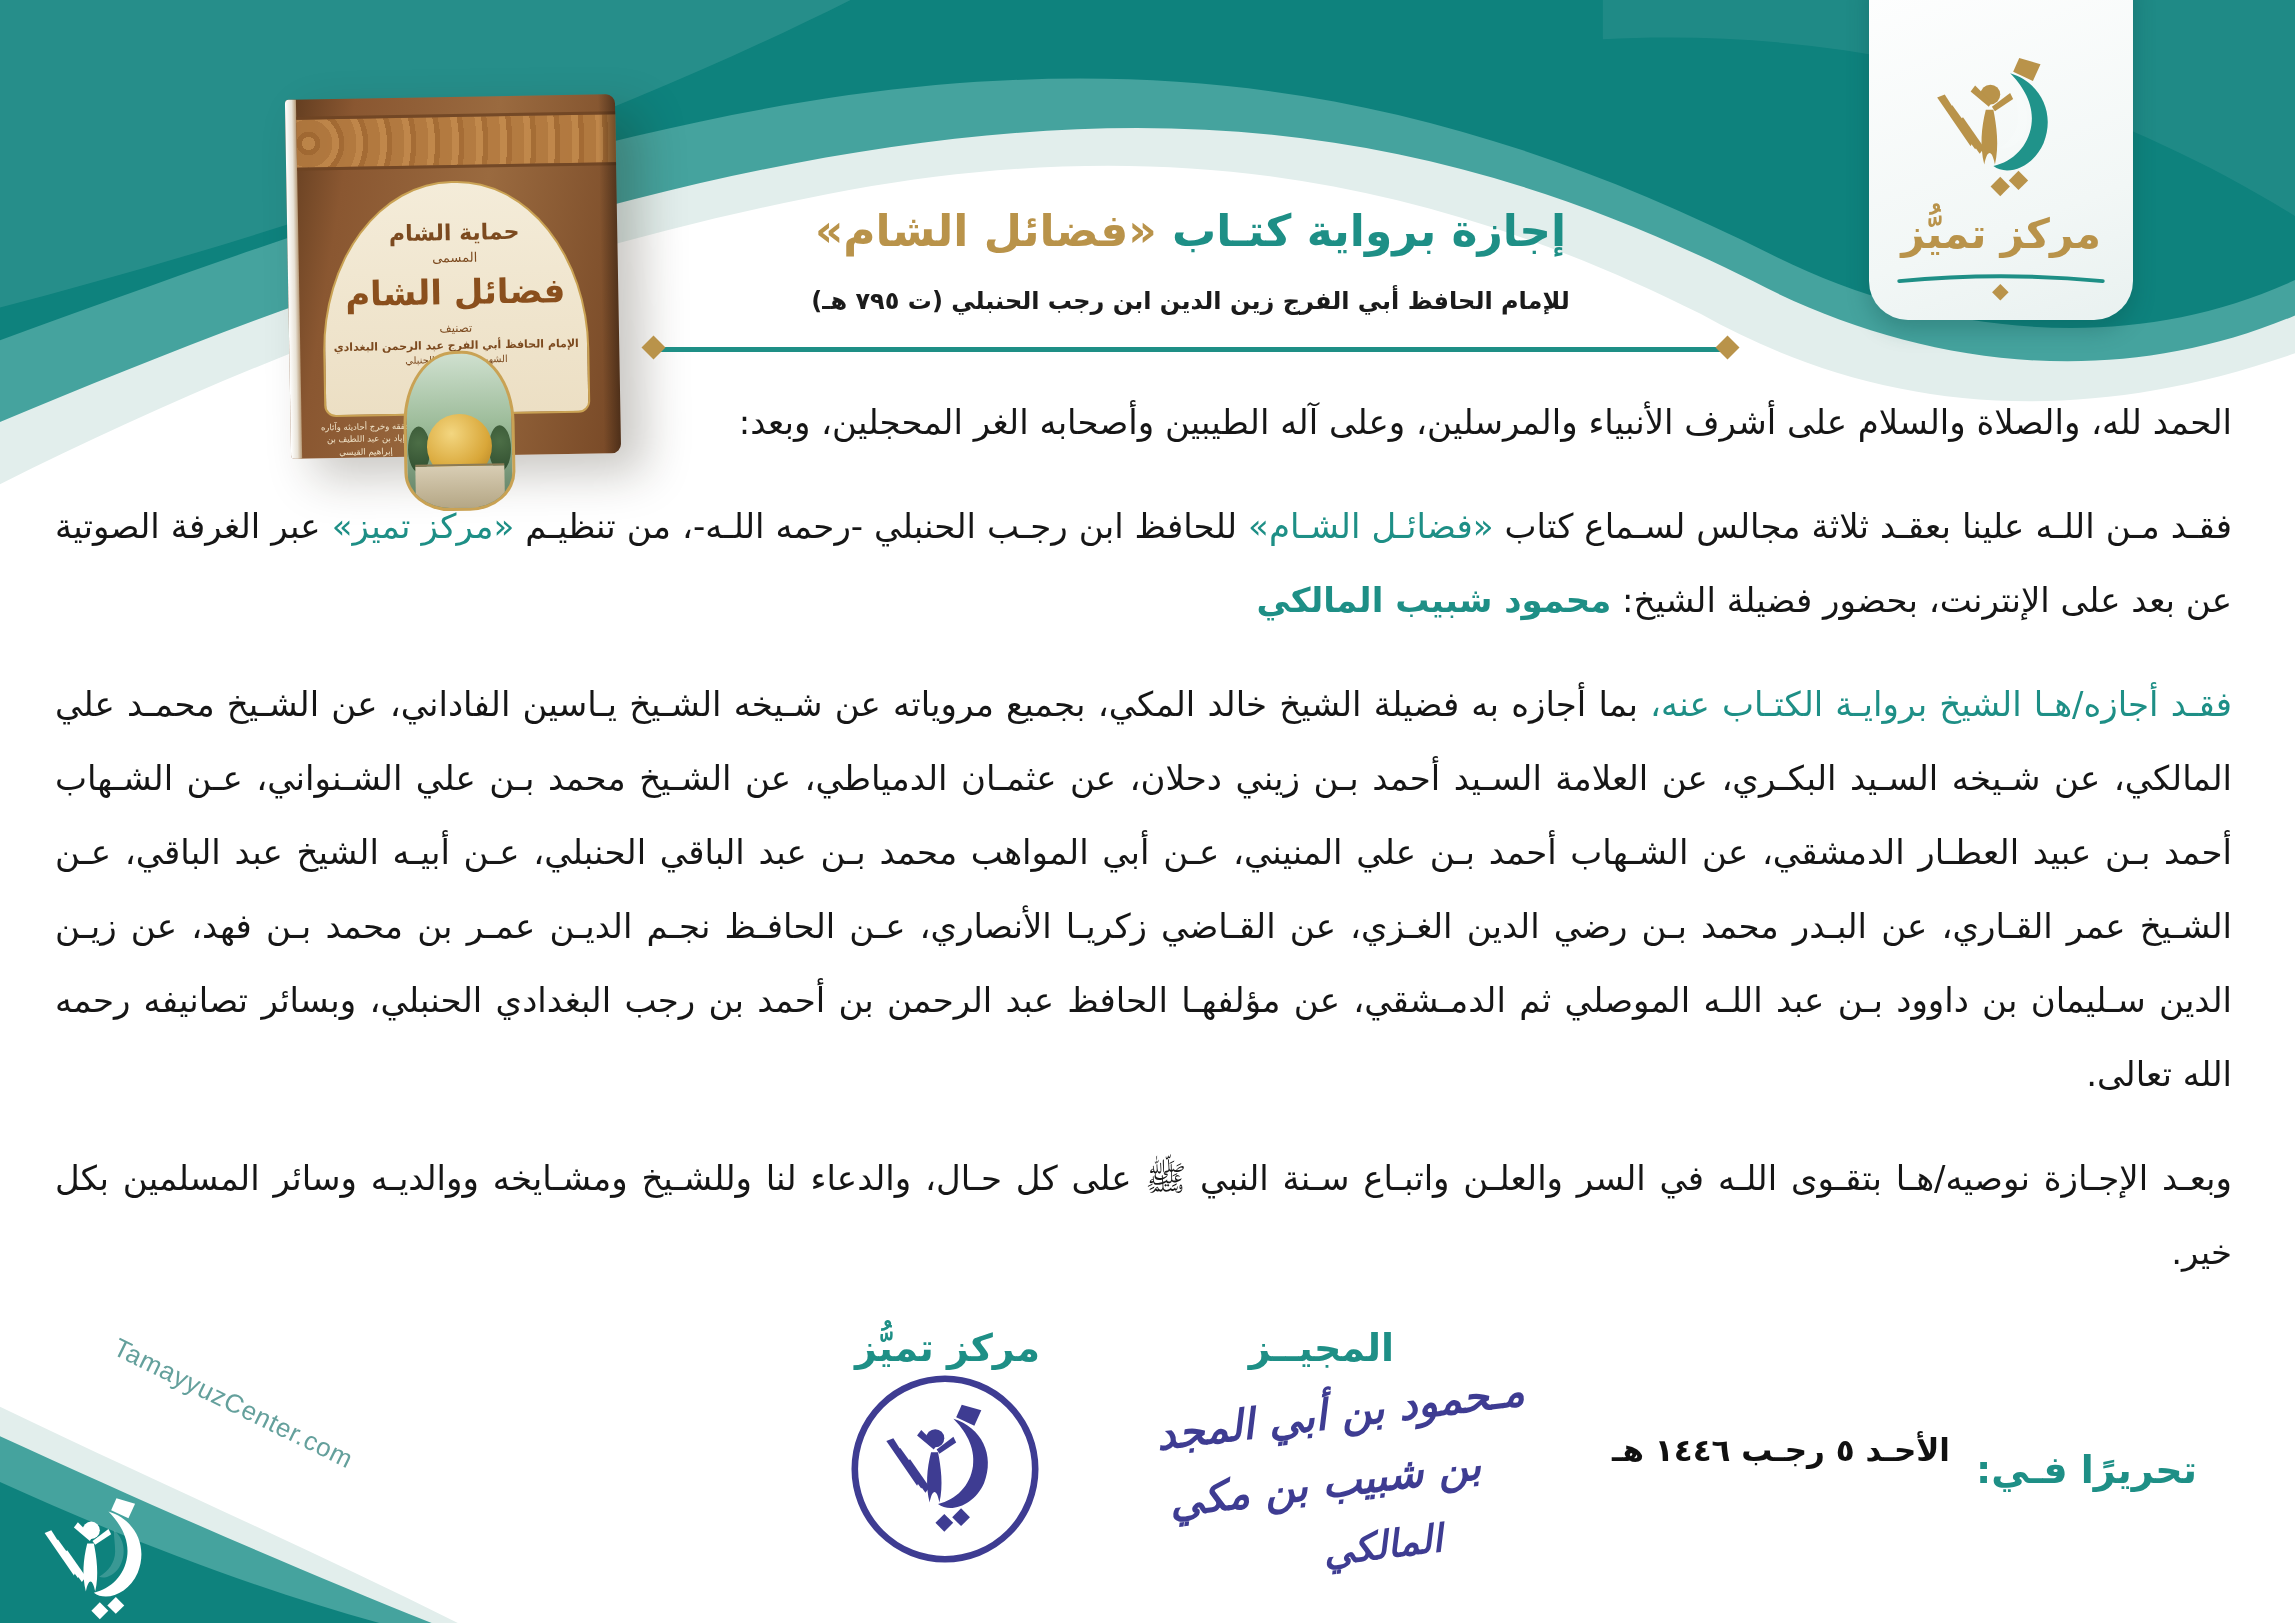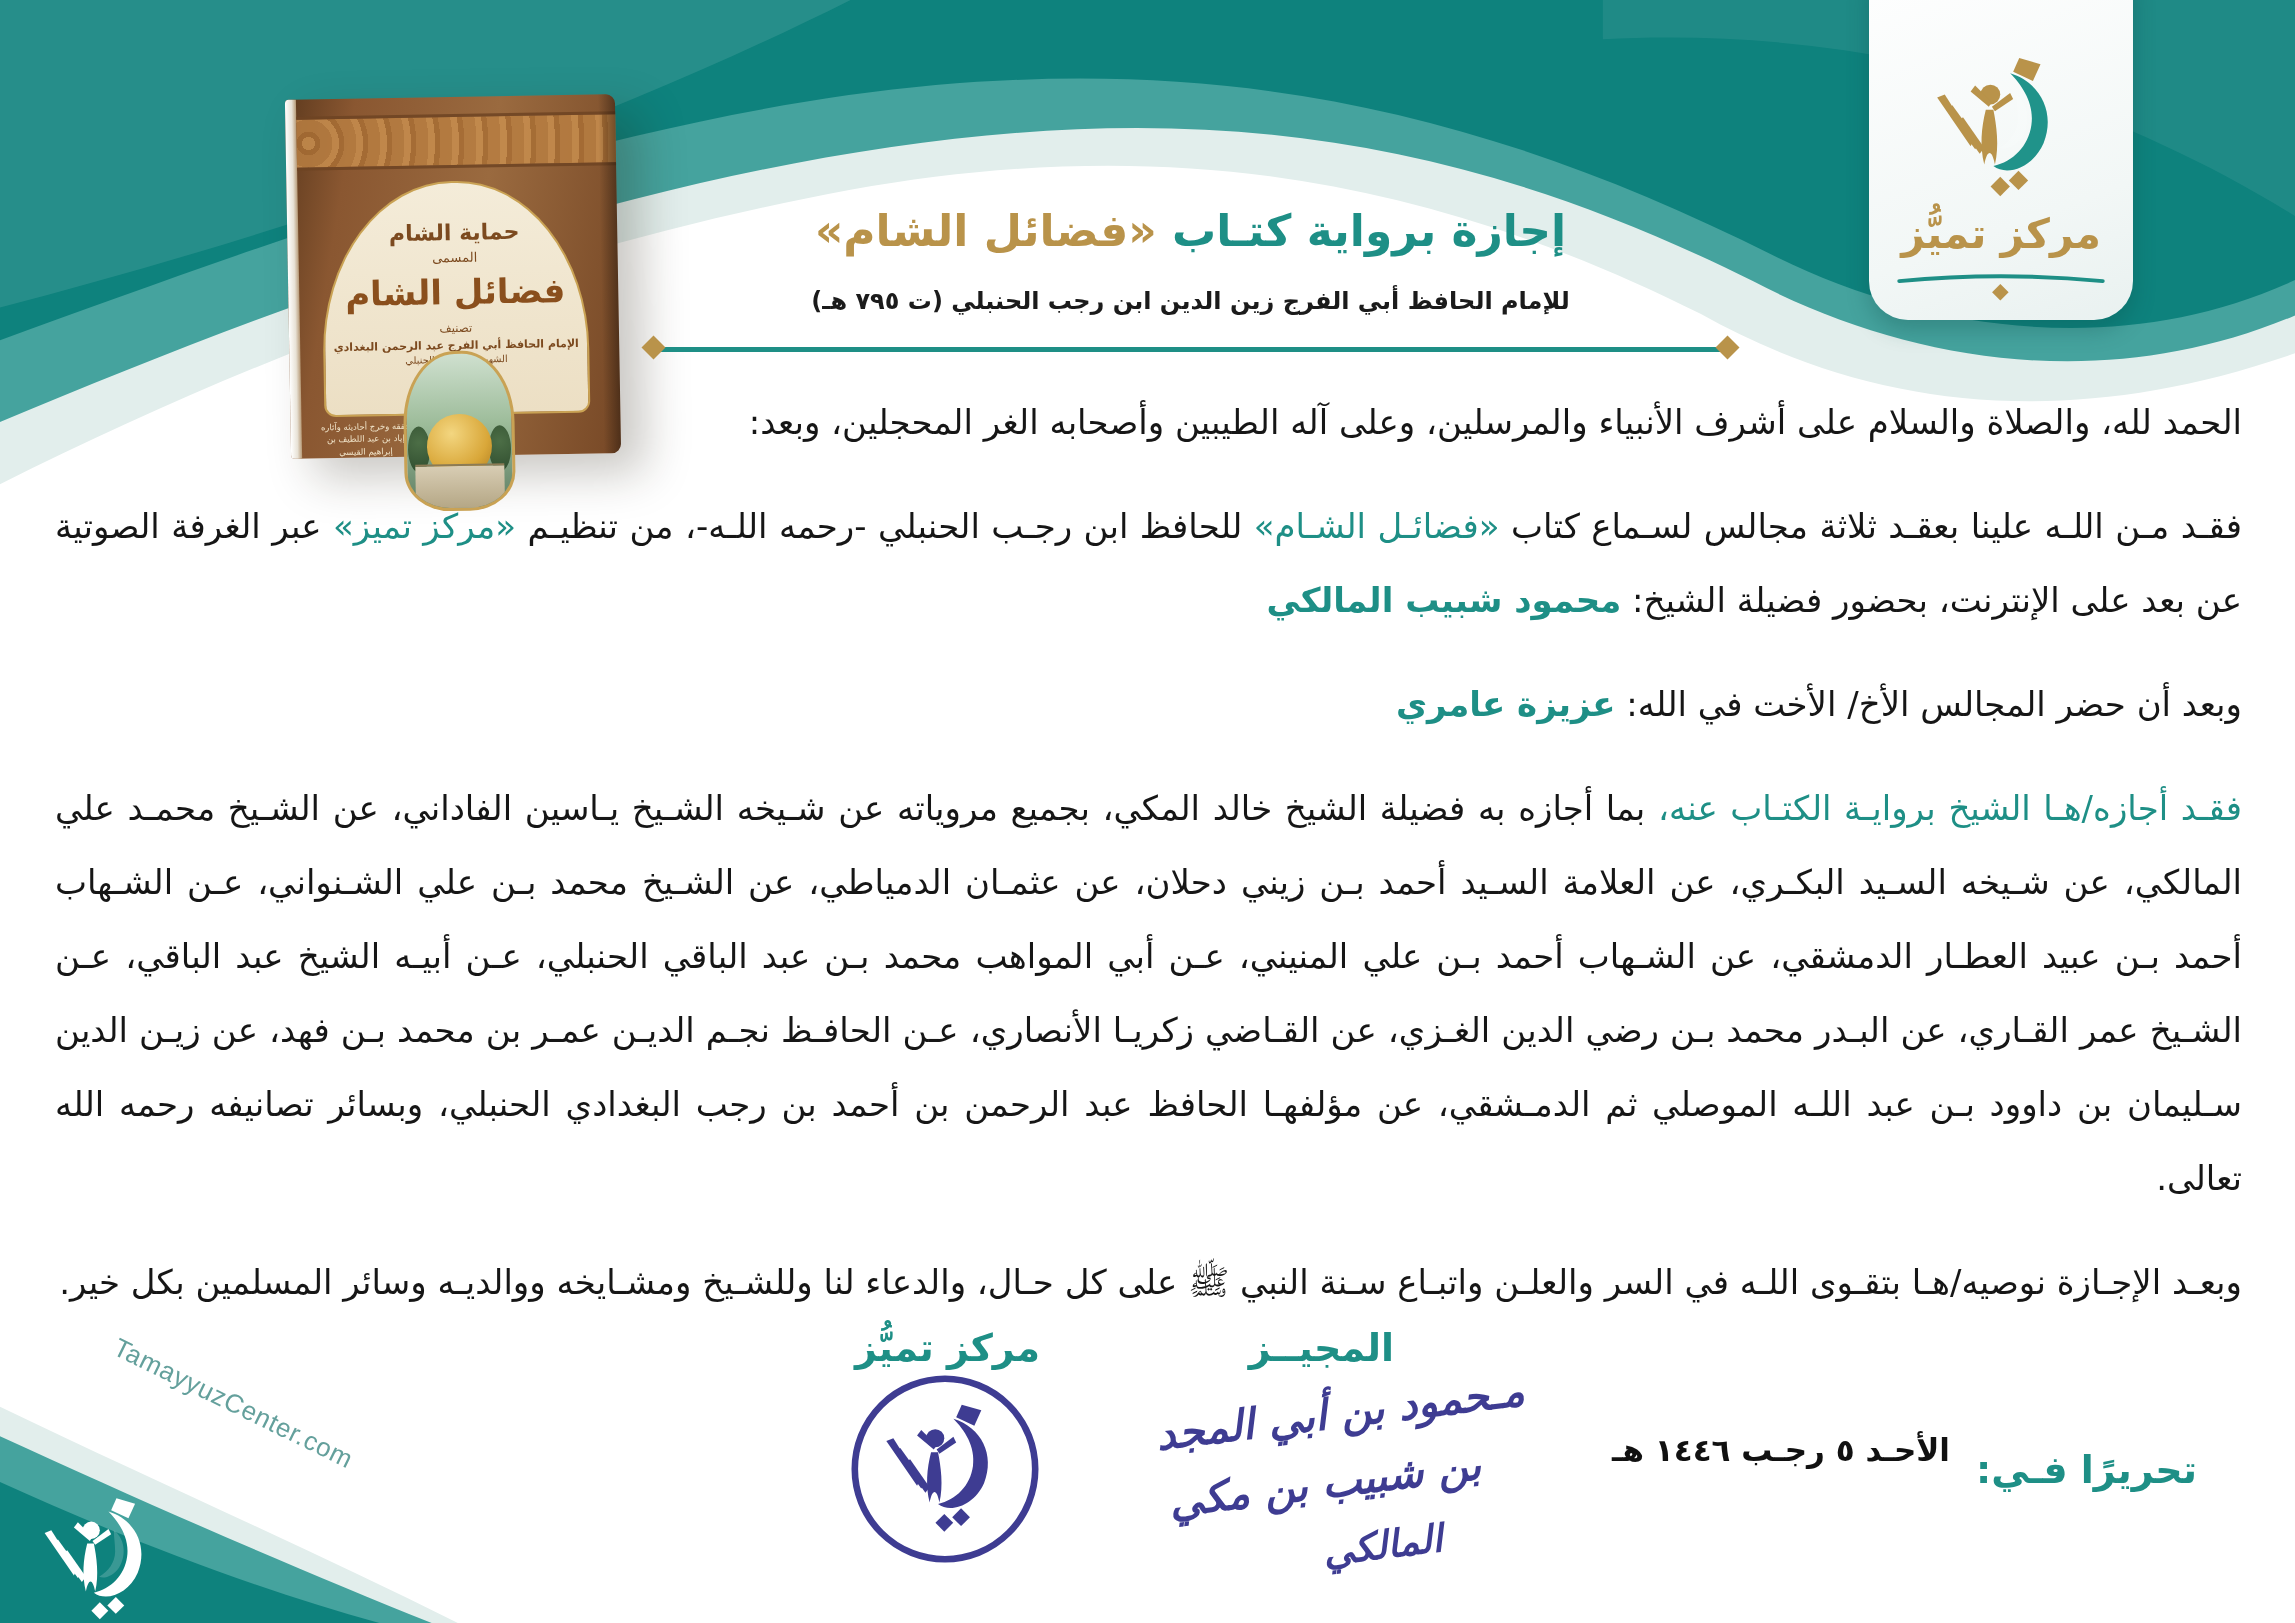--- a/index.html
+++ b/index.html
@@ -83,21 +83,21 @@
   .rule .diamond{position:absolute;top:-7.2px;width:17px;height:17px;background:#b9934a;transform:rotate(45deg)}
   .rule .diamond.dleft{left:-9.2px}
   .rule .diamond.dright{right:-9.2px}
 
   
   .body-text{
     position:absolute;left:55px;top:385px;width:2187px;direction:rtl;
     color:#161616;font-size:34px;line-height:74px;
     text-align:justify;text-align-last:right;
   }
-  .body-text p{margin:0 0 30px 0}
+  .body-text p{margin:0 10px 30px 0}
   .hl-b{color:#1e8f86;font-weight:normal}
   .name-b{color:#1e8f86;font-weight:bold}
 
   
   .heading-teal{position:absolute;color:#1e8f86;font-weight:bold;font-size:38px;direction:rtl;text-align:center;white-space:nowrap}
   #mujeez-heading{left:1217px;top:1326px;width:209px}
   #center-heading{left:823px;top:1326px;width:249px}
 
   .signature{
     position:absolute;left:1080px;top:1379px;width:537px;
@@ -214,23 +214,20 @@
   </div>
 
   <div class="body-text" dir="rtl">
     <p>
       <span>الحمد لله، والصلاة والسلام على أشرف الأنبياء والمرسلين، وعلى آله الطيبين وأصحابه الغر المحجلين، وبعد:</span>
     </p>
     <p>
       <span>فقـد مـن اللـه علينا بعقـد ثلاثة مجالس لسـماع كتاب </span><span class="hl-b">«فضائـل الشـام»</span><span> للحافظ ابن رجـب الحنبلي -رحمه اللـه-، من تنظيـم </span><span class="hl-b">«مركز تميز»</span><span> عبر الغرفة الصوتية عن بعد على الإنترنت، بحضور فضيلة الشيخ: </span><span class="name-b">محمود شبيب المالكي</span>
     </p>
     <p>
-      <span>وبعد أن حضر المجالس الأخ/ الأخت في الله: </span><span class="name-b">عزيزة عامري</span>
-    </p>
-    <p>
       <span class="hl-b">فقـد أجازه/هـا الشيخ بروايـة الكتـاب عنه،</span><span> بما أجازه به فضيلة الشيخ خالد المكي، بجميع مروياته عن شـيخه الشـيخ يـاسين الفاداني، عن الشـيخ محمـد علي المالكي، عن شـيخه السـيد البكـري، عن العلامة السـيد أحمد بـن زيني دحلان، عن عثمـان الدمياطي، عن الشـيخ محمد بـن علي الشـنواني، عـن الشـهاب أحمد بـن عبيد العطـار الدمشقي، عن الشـهاب أحمد بـن علي المنيني، عـن أبي المواهب محمد بـن عبد الباقي الحنبلي، عـن أبيـه الشيخ عبد الباقي، عـن الشـيخ عمر القـاري، عن البـدر محمد بـن رضي الدين الغـزي، عن القـاضي زكريـا الأنصاري، عـن الحافـظ نجـم الديـن عمـر بن محمد بـن فهد، عن زيـن الدين سـليمان بن داوود بـن عبد اللـه الموصلي ثم الدمـشقي، عن مؤلفهـا الحافظ عبد الرحمن بن أحمد بن رجب البغدادي الحنبلي، وبسائر تصانيفه رحمه الله تعالى.</span>
     </p>
     <p>
       <span>وبعـد الإجـازة نوصيه/هـا بتقـوى اللـه في السر والعلـن واتبـاع سـنة النبي ﷺ على كل حـال، والدعاء لنا وللشـيخ ومشـايخه ووالديـه وسائر المسلمين بكل خير.</span>
     </p>
   </div>
 
   <div id="mujeez-heading" class="heading-teal">المجيــز</div>
   <div id="center-heading" class="heading-teal">مركز تميُّز</div>
 

